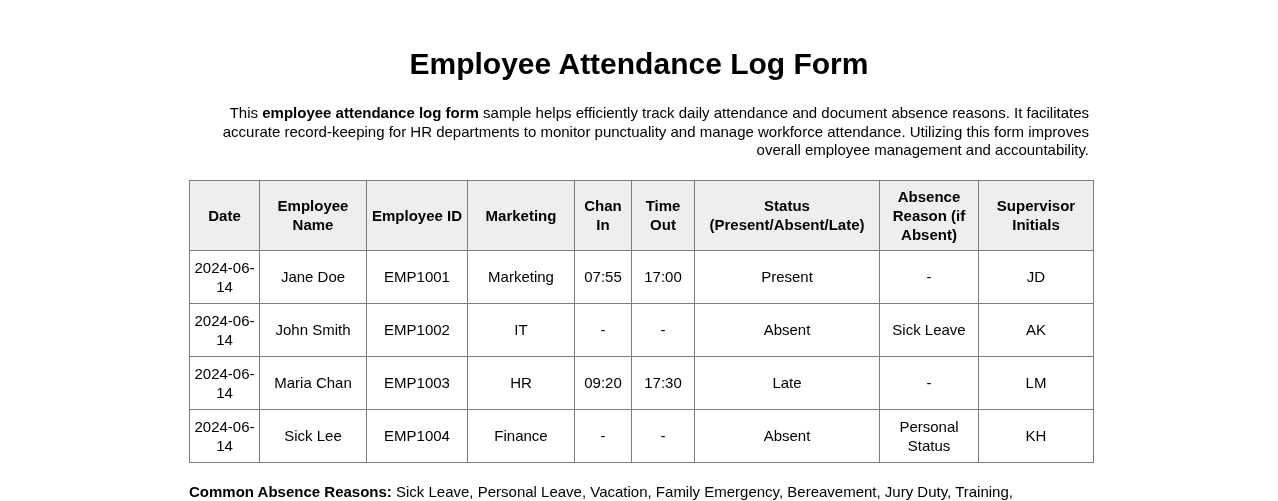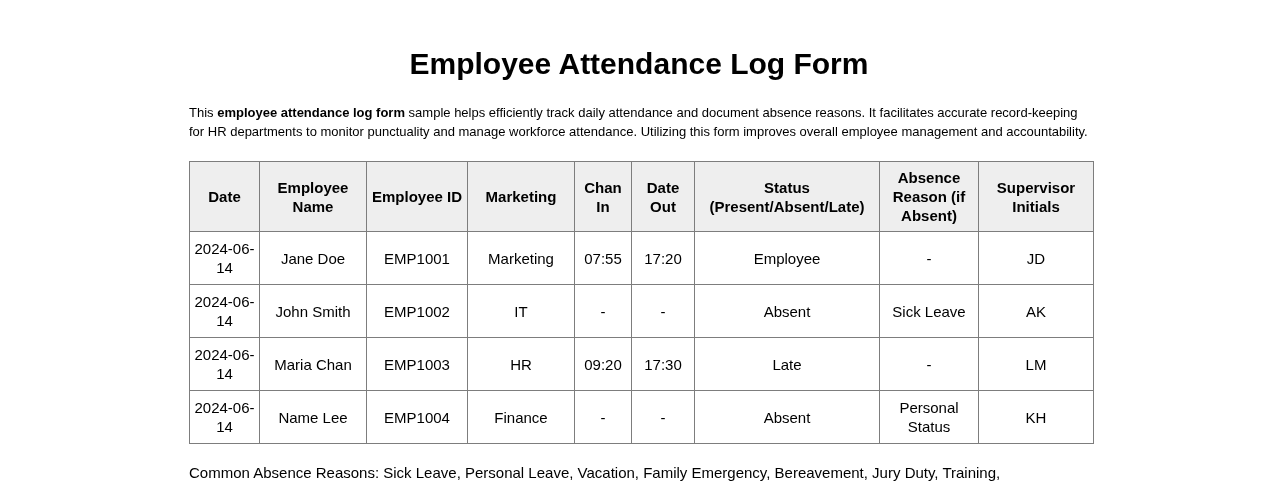--- a/index.html
+++ b/index.html
@@ -18,23 +18,24 @@
     margin: 0 auto;
   }
   h1.page-title {
     font-size: 30px;
     line-height: 35px;
     font-weight: bold;
     text-align: center;
     margin: 46px 0 23px 0;
   }
   p.intro {
-    font-size: 13px;
+    font-size: 15px;
     line-height: 18.5px;
     margin: 0 0 20px 0;
+    text-align: right;
   }
   p.intro .bold { font-weight: bold; }
   table.att-table {
     width: 100%;
     border-collapse: collapse;
     table-layout: fixed;
     font-size: 15px;
   }
   table.att-table th,
   table.att-table td {
@@ -49,21 +50,21 @@
     font-weight: bold;
   }
   table.att-table td {
     padding: 7px 4px;
   }
   .footer-note {
     font-size: 15px;
     line-height: 18.5px;
     margin: 20px 0 0 0;
   }
-  .footer-note .bold { font-weight: normal; }
+  .footer-note .bold { font-weight: bold; }
 </style>
 </head>
 <body>
 
 <div class="page">
 
   <h1 class="page-title">Employee Attendance Log Form</h1>
 
   <p class="intro"><span>This </span><span class="bold">employee attendance log form</span><span> sample helps efficiently track daily attendance and document absence reasons. It facilitates accurate record-keeping for HR departments to monitor punctuality and manage workforce attendance. Utilizing this form improves overall employee management and accountability.</span></p>
 
@@ -79,35 +80,35 @@
       <col style="width:99px">
       <col style="width:115px">
     </colgroup>
     <thead>
       <tr>
         <th>Date</th>
         <th>Employee Name</th>
         <th>Employee ID</th>
         <th>Marketing</th>
         <th>Chan In</th>
-        <th>Date Out</th>
+        <th>Time Out</th>
         <th>Status (Present/Absent/Late)</th>
         <th>Absence Reason (if Absent)</th>
         <th>Supervisor Initials</th>
       </tr>
     </thead>
     <tbody>
       <tr>
         <td>2024-06-14</td>
         <td>Jane Doe</td>
         <td>EMP1001</td>
         <td>Marketing</td>
         <td>07:55</td>
-        <td>17:20</td>
-        <td>Employee</td>
+        <td>17:00</td>
+        <td>Present</td>
         <td>-</td>
         <td>JD</td>
       </tr>
       <tr>
         <td>2024-06-14</td>
         <td>John Smith</td>
         <td>EMP1002</td>
         <td>IT</td>
         <td>-</td>
         <td>-</td>
@@ -121,21 +122,21 @@
         <td>EMP1003</td>
         <td>HR</td>
         <td>09:20</td>
         <td>17:30</td>
         <td>Late</td>
         <td>-</td>
         <td>LM</td>
       </tr>
       <tr>
         <td>2024-06-14</td>
-        <td>Name Lee</td>
+        <td>Sick Lee</td>
         <td>EMP1004</td>
         <td>Finance</td>
         <td>-</td>
         <td>-</td>
         <td>Absent</td>
         <td>Personal Status</td>
         <td>KH</td>
       </tr>
     </tbody>
   </table>

